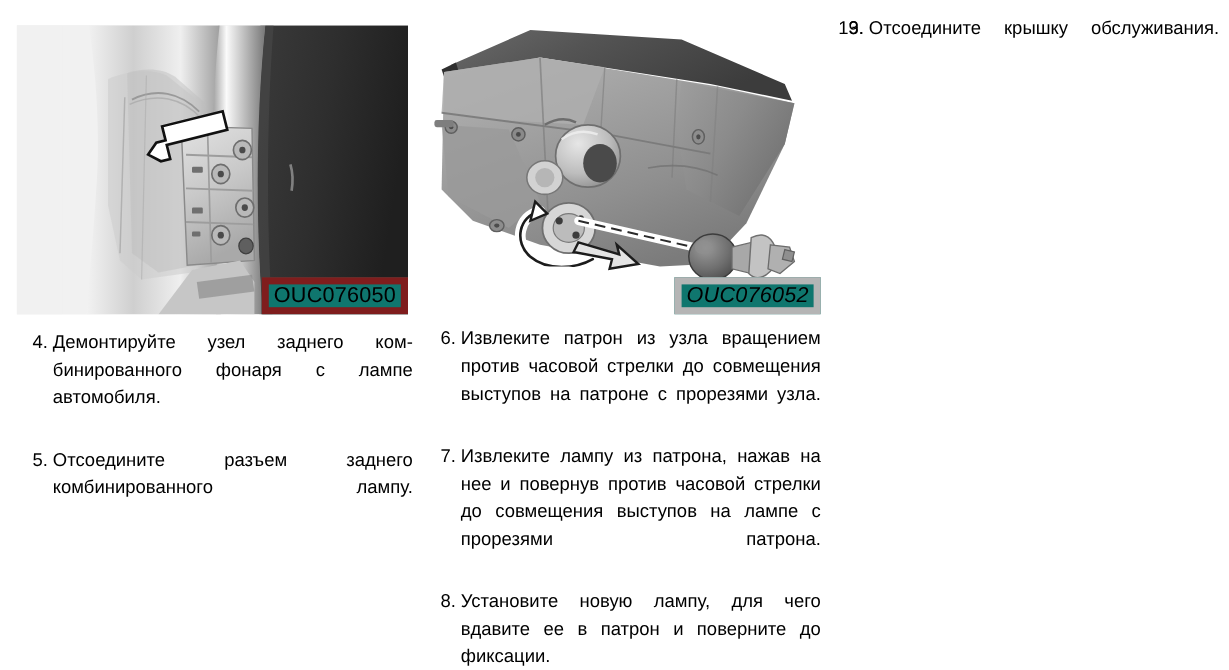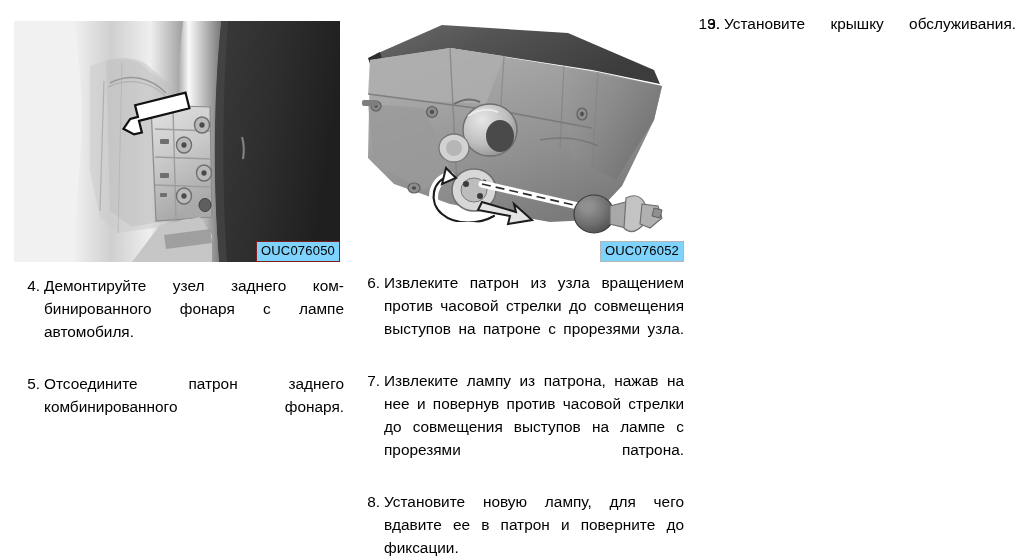--- a/index.html
+++ b/index.html
@@ -36,30 +36,31 @@
     height: 241px;
     background: #f1f1f1;
     overflow: hidden;
   }
   #figure-2 {
     margin-top: 8px;
     width: 330px;
     height: 254px;
     background: #ffffff;
     overflow: hidden;
+    font-style: italic;
   }
   .figure svg { display: block; }
 
   .fig-caption {
     position: absolute;
     right: 0;
     bottom: 0;
-    background: #7dd3fc;
-    border: 1px solid #7f1d1d;
-    font-size: 13px;
+    background: #0f766e;
+    border: 6px solid #7f1d1d;
+    font-size: 18px;
     line-height: 16px;
     padding: 1px 4px 2px 4px;
     letter-spacing: 0.2px;
     color: #000;
     white-space: nowrap;
   }
   #figure-2 .fig-caption { border-color: #b5b5b5; }
 
   
   ol.steps {
@@ -199,21 +200,21 @@
     <div class="fig-caption">OUC076050</div>
   </div>
 
   <ol class="steps" id="list-left">
     <li>
       <span class="num">4.</span>
       <span class="body">Демонтируйте узел заднего ком­бинированного фонаря с лампе автомобиля.</span>
     </li>
     <li>
       <span class="num">5.</span>
-      <span class="body">Отсоедините патрон заднего комбинированного фонаря.</span>
+      <span class="body">Отсоедините разъем заднего комбинированного лампу.</span>
     </li>
   </ol>
 </div>
 
 <div class="col" id="col-mid">
 
   <div class="figure" id="figure-2">
     <svg width="330" height="254" viewBox="0 0 330 254">
       <defs>
         <linearGradient id="hsgTop" x1="0" y1="0" x2="1" y2="0.4">
@@ -339,16 +340,16 @@
   </ol>
 </div>
 
 <div class="col" id="col-right">
   <ol class="steps" id="list-right">
     <li>
       <span class="num">9.</span>
     </li>
     <li>
       <span class="num">13.</span>
-      <span class="body">Установите крышку обслужива­ния.</span>
+      <span class="body">Отсоедините крышку обслужива­ния.</span>
     </li>
   </ol>
 </div>
 
 </body></html>

